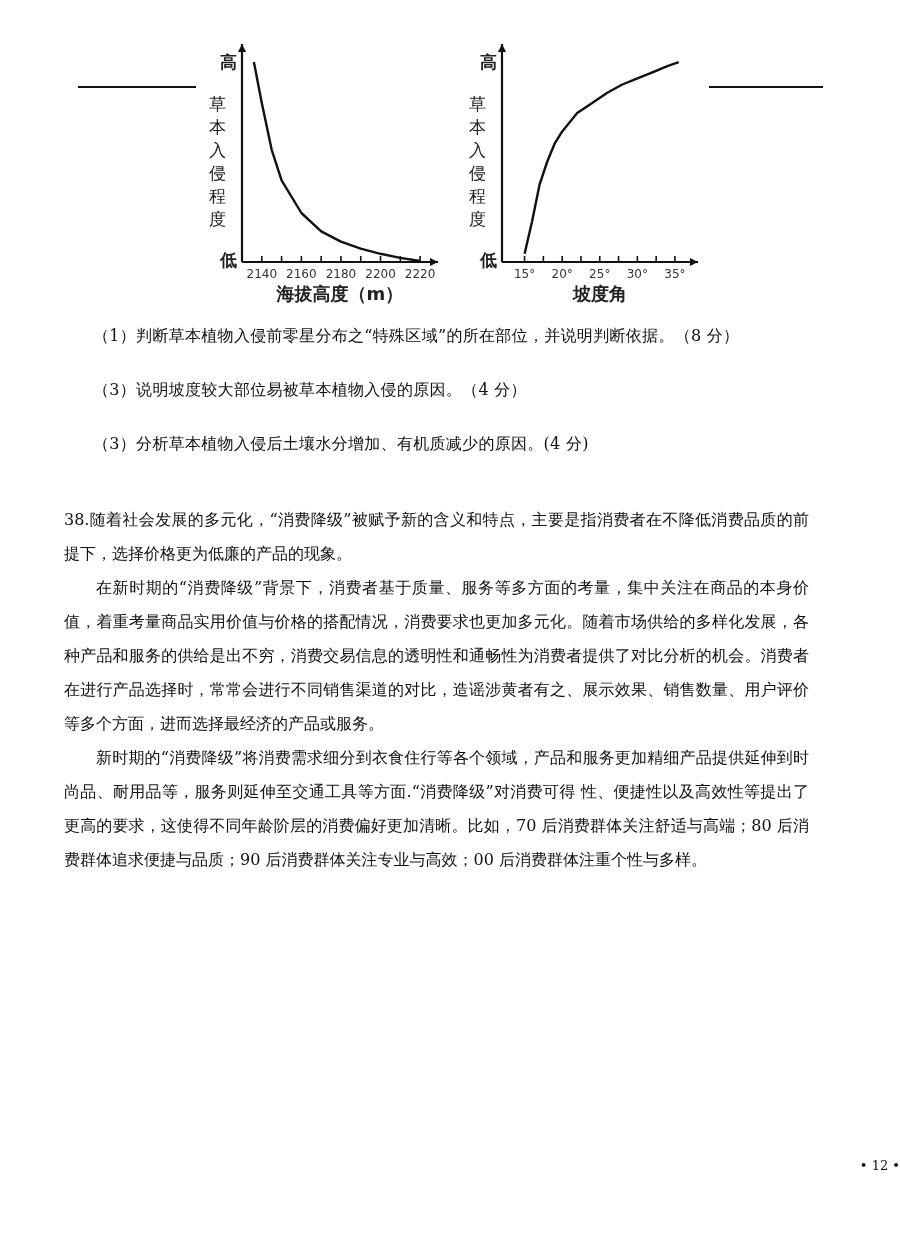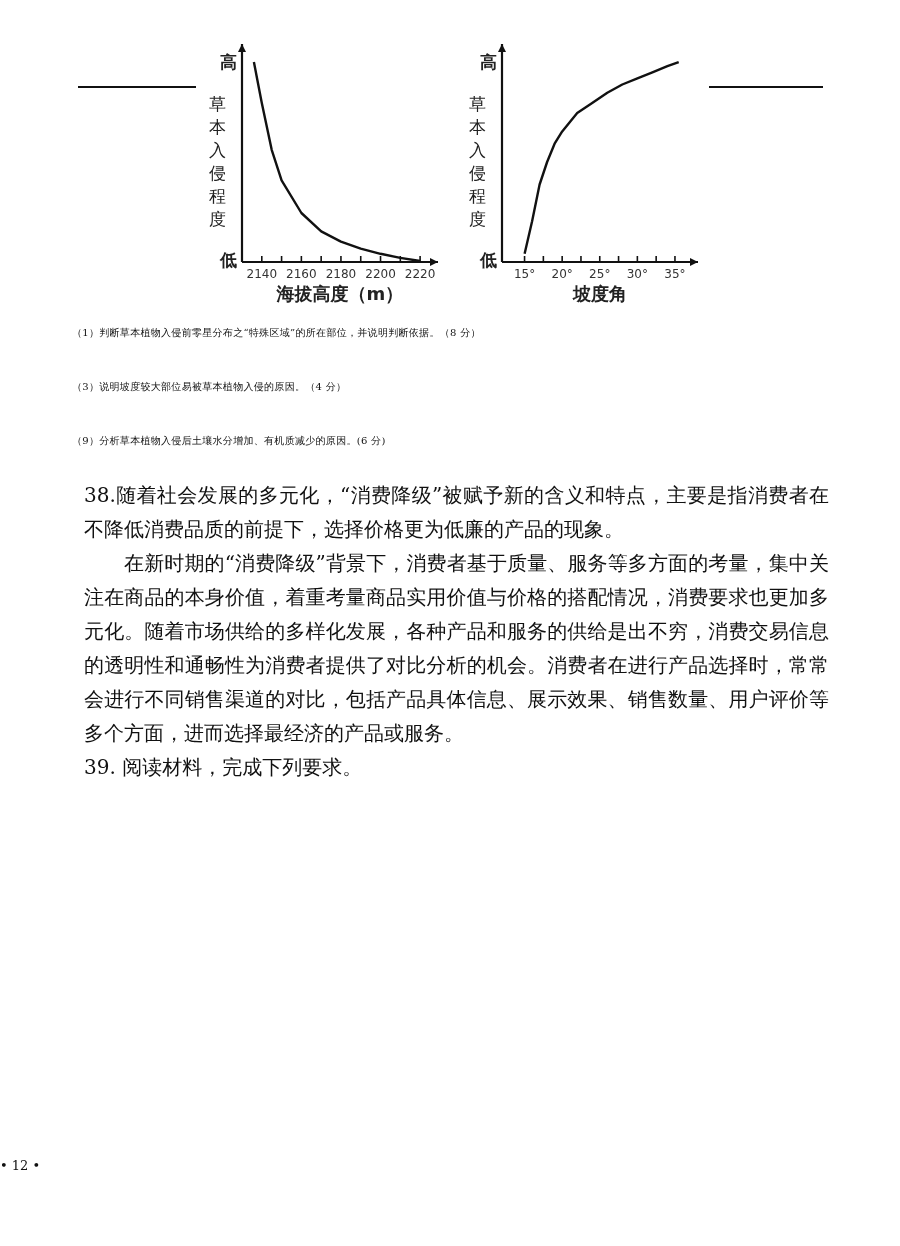--- a/index.html
+++ b/index.html
@@ -13,25 +13,25 @@
   .rule.right { left: 709px; width: 114px; }
 
   .chart { position: absolute; top: 36px; }
   .chart svg { display: block; overflow: visible; }
   .chart text { font-family: "DejaVu Sans", "Liberation Sans", sans-serif; }
 
   .ylab-cjk { font-family: "DejaVu Serif", serif; font-size: 17px; fill: #222; }
   .tick-num { font-size: 12px; fill: #333; }
   .axis-title { font-family: "DejaVu Serif", serif; font-size: 18px; fill: #222; }
 
-  .text-block { position: absolute; left: 84px; width: 745px; font-size: 20px; line-height: 34px; }
-  .q { position: absolute; left: 72px; font-size: 10px; letter-spacing: 0.3px; }
+  .text-block { position: absolute; left: 64px; width: 745px; font-size: 16px; line-height: 34px; margin-top: 25px; }
+  .q { position: absolute; left: 93px; font-size: 16px; letter-spacing: 0.3px; }
   p.para { margin: 0; text-align: justify; text-align-last: left; }
   p.indent { text-indent: 2em; }
-  .pageno { position: absolute; top: 1158px; left: 0; width: 900px; text-align: left; font-size: 13px; }
+  .pageno { position: absolute; top: 1158px; left: 0; width: 900px; text-align: right; font-size: 13px; }
 </style>
 </head>
 <body>
 
 <div class="rule left"></div>
 <div class="rule right"></div>
 
 <div class="chart" style="left:200px;">
   <svg id="chart0" width="260" height="280">
       <line x1="42" y1="226" x2="42" y2="8" stroke="#111" stroke-width="2.2"></line>
@@ -93,21 +93,21 @@
       <text x="139.76" y="242" class="tick-num" text-anchor="middle">25°</text>
       <text x="177.35999999999999" y="242" class="tick-num" text-anchor="middle">30°</text>
       <text x="214.96" y="242" class="tick-num" text-anchor="middle">35°</text>
       <text x="140" y="264" class="axis-title" text-anchor="middle" font-weight="bold">坡度角</text>
       <path d="M64.6,217.8 L72.1,185.2 L79.6,148.5 L87.1,126.0 L94.6,107.7 L102.2,95.4 L117.2,77.1 L132.2,66.9 L147.3,56.7 L162.3,48.5 L177.4,42.4 L192.4,36.3 L207.4,30.2 L218.7,26.1 " fill="none" stroke="#111" stroke-width="2.4" stroke-linejoin="round"></path>
     </svg>
 </div>
 
 <div class="q" style="top:326px;">（1）判断草本植物入侵前零星分布之“特殊区域”的所在部位，并说明判断依据。（8  分）</div>
 <div class="q" style="top:380px;">（3）说明坡度较大部位易被草本植物入侵的原因。（4  分）</div>
-<div class="q" style="top:434px;">（9）分析草本植物入侵后土壤水分增加、有机质减少的原因。(6  分)</div>
+<div class="q" style="top:434px;">（3）分析草本植物入侵后土壤水分增加、有机质减少的原因。(4  分)</div>
 
 <div class="text-block" style="top:478px;">
   <p class="para">38.随着社会发展的多元化，“消费降级”被赋予新的含义和特点，主要是指消费者在不降低消费品质的前提下，选择价格更为低廉的产品的现象。</p>
-  <p class="para indent">在新时期的“消费降级”背景下，消费者基于质量、服务等多方面的考量，集中关注在商品的本身价值，着重考量商品实用价值与价格的搭配情况，消费要求也更加多元化。随着市场供给的多样化发展，各种产品和服务的供给是出不穷，消费交易信息的透明性和通畅性为消费者提供了对比分析的机会。消费者在进行产品选择时，常常会进行不同销售渠道的对比，包括产品具体信息、展示效果、销售数量、用户评价等多个方面，进而选择最经济的产品或服务。</p>
-  <p class="para">39. 阅读材料，完成下列要求。</p>
+  <p class="para indent">在新时期的“消费降级”背景下，消费者基于质量、服务等多方面的考量，集中关注在商品的本身价值，着重考量商品实用价值与价格的搭配情况，消费要求也更加多元化。随着市场供给的多样化发展，各种产品和服务的供给是出不穷，消费交易信息的透明性和通畅性为消费者提供了对比分析的机会。消费者在进行产品选择时，常常会进行不同销售渠道的对比，造谣涉黄者有之、展示效果、销售数量、用户评价等多个方面，进而选择最经济的产品或服务。</p>
+  <p class="para indent">新时期的“消费降级”将消费需求细分到衣食住行等各个领域，产品和服务更加精细产品提供延伸到时尚品、耐用品等，服务则延伸至交通工具等方面.“消费降级”对消费可得 性、便捷性以及高效性等提出了更高的要求，这使得不同年龄阶层的消费偏好更加清晰。比如，70 后消费群体关注舒适与高端；80 后消费群体追求便捷与品质；90 后消费群体关注专业与高效；00 后消费群体注重个性与多样。</p>
 </div>
 
 <div class="pageno">• 12 •</div>
 
 </body></html>

